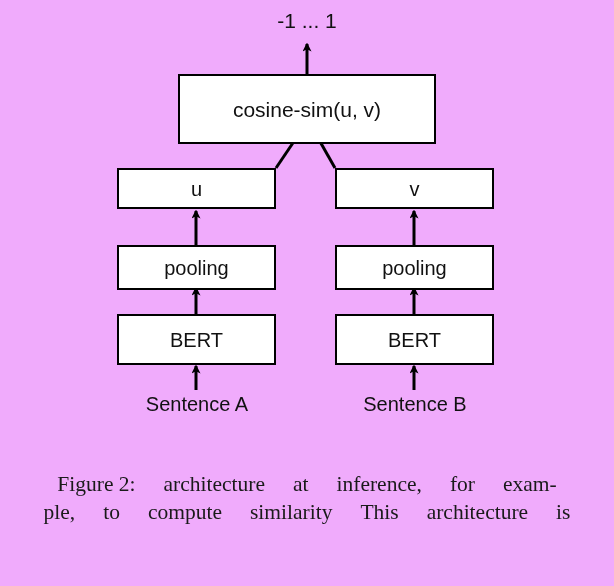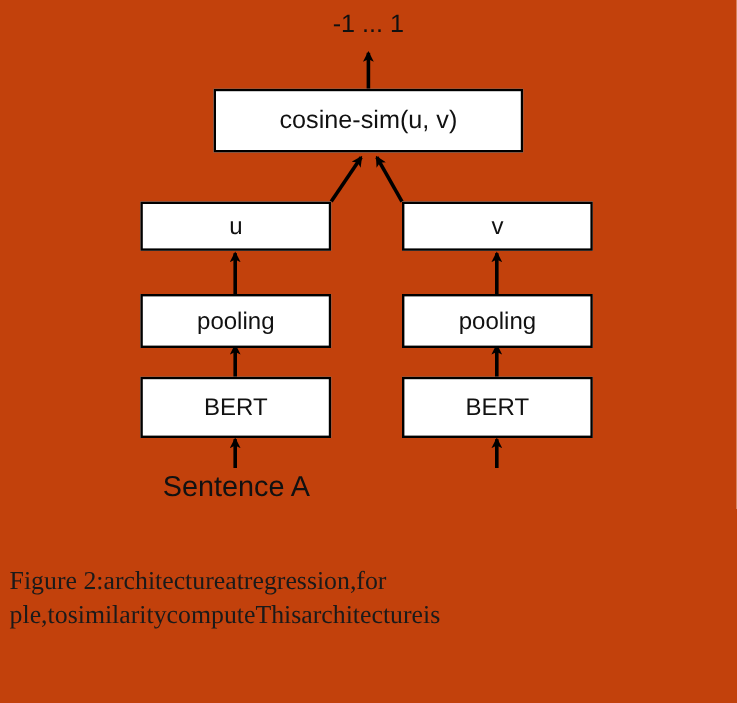--- a/index.html
+++ b/index.html
@@ -4,21 +4,21 @@
 <style>
   html, body {
     margin: 0;
     padding: 0;
     background: #ffffff;
   }
   #page {
     position: relative;
     width: 614px;
     height: 586px;
-    background: #c2410c;
+    background: #f0abfc;
     overflow: hidden;
     font-family: "Liberation Sans", sans-serif;
   }
 
   
   #diagram {
     position: absolute;
     left: 0; top: 0;
     width: 614px;
     height: 455px;
@@ -36,33 +36,33 @@
     display: flex;
     align-items: center;
     justify-content: center;
     color: #111111;
     font-family: "Liberation Sans", sans-serif;
     font-size: 20px;
     line-height: 1;
     white-space: nowrap;
   }
 
-  #box-cosine { left: 178px; top: 74px;  width: 258px; height: 53px; font-size: 21px; }
+  #box-cosine { left: 178px; top: 74px;  width: 258px; height: 70px; font-size: 21px; }
   #box-u      { left: 117px; top: 168px; width: 159px; height: 41px; }
   #box-v      { left: 335px; top: 168px; width: 159px; height: 41px; }
   #box-pool-a { left: 117px; top: 245px; width: 159px; height: 45px; }
   #box-pool-b { left: 335px; top: 245px; width: 159px; height: 45px; }
   #box-bert-a { left: 117px; top: 314px; width: 159px; height: 51px; }
   #box-bert-b { left: 335px; top: 314px; width: 159px; height: 51px; }
 
   .plain-label {
     position: absolute;
     color: #111111;
     font-family: "Liberation Sans", sans-serif;
-    font-size: 24px;
+    font-size: 20px;
     line-height: 1;
     white-space: nowrap;
     text-align: center;
   }
   #label-output   { left: 237px; top: 10px;  width: 140px; font-size: 21px; }
   #label-sent-a   { left: 126px; top: 394px; width: 142px; }
   #label-sent-b   { left: 344px; top: 394px; width: 142px; }
 
   
   #caption {
@@ -73,21 +73,22 @@
     font-family: "Liberation Serif", serif;
     font-size: 21.5px;
     line-height: 28px;
     color: #1a1a1a;
     text-align: justify;
     text-justify: inter-word;
   }
   #caption .cap-line { display: block; white-space: nowrap; }
   #caption .cap-line.stretch {
     display: flex;
-    justify-content: flex-start;
+    justify-content: center;
+    gap: 28px;
   }
   #caption .cap-line.stretch > span { white-space: pre; }
 </style>
 </head>
 <body>
 
 <div id="page">
 
   <div id="diagram">
 
@@ -128,34 +129,36 @@
     <div class="node-box" id="box-pool-a">pooling</div>
 
     <div class="node-box" id="box-pool-b">pooling</div>
 
     <div class="node-box" id="box-bert-a">BERT</div>
 
     <div class="node-box" id="box-bert-b">BERT</div>
 
     <div class="plain-label" id="label-sent-a">Sentence A</div>
 
+    <div class="plain-label" id="label-sent-b">Sentence B</div>
   </div>
 
   <div id="caption">
     <span class="cap-line stretch">
       <span>Figure 2:</span>
       <span>architecture</span>
       <span>at</span>
-      <span>regression,</span>
+      <span>inference,</span>
       <span>for</span>
+      <span>exam-</span>
     </span>
     <span class="cap-line stretch">
       <span>ple,</span>
       <span>to</span>
+      <span>compute</span>
       <span>similarity</span>
-      <span>compute</span>
       <span>This</span>
       <span>architecture</span>
       <span>is</span>
     </span>
   </div>
 
 </div>
 
 </body></html>

